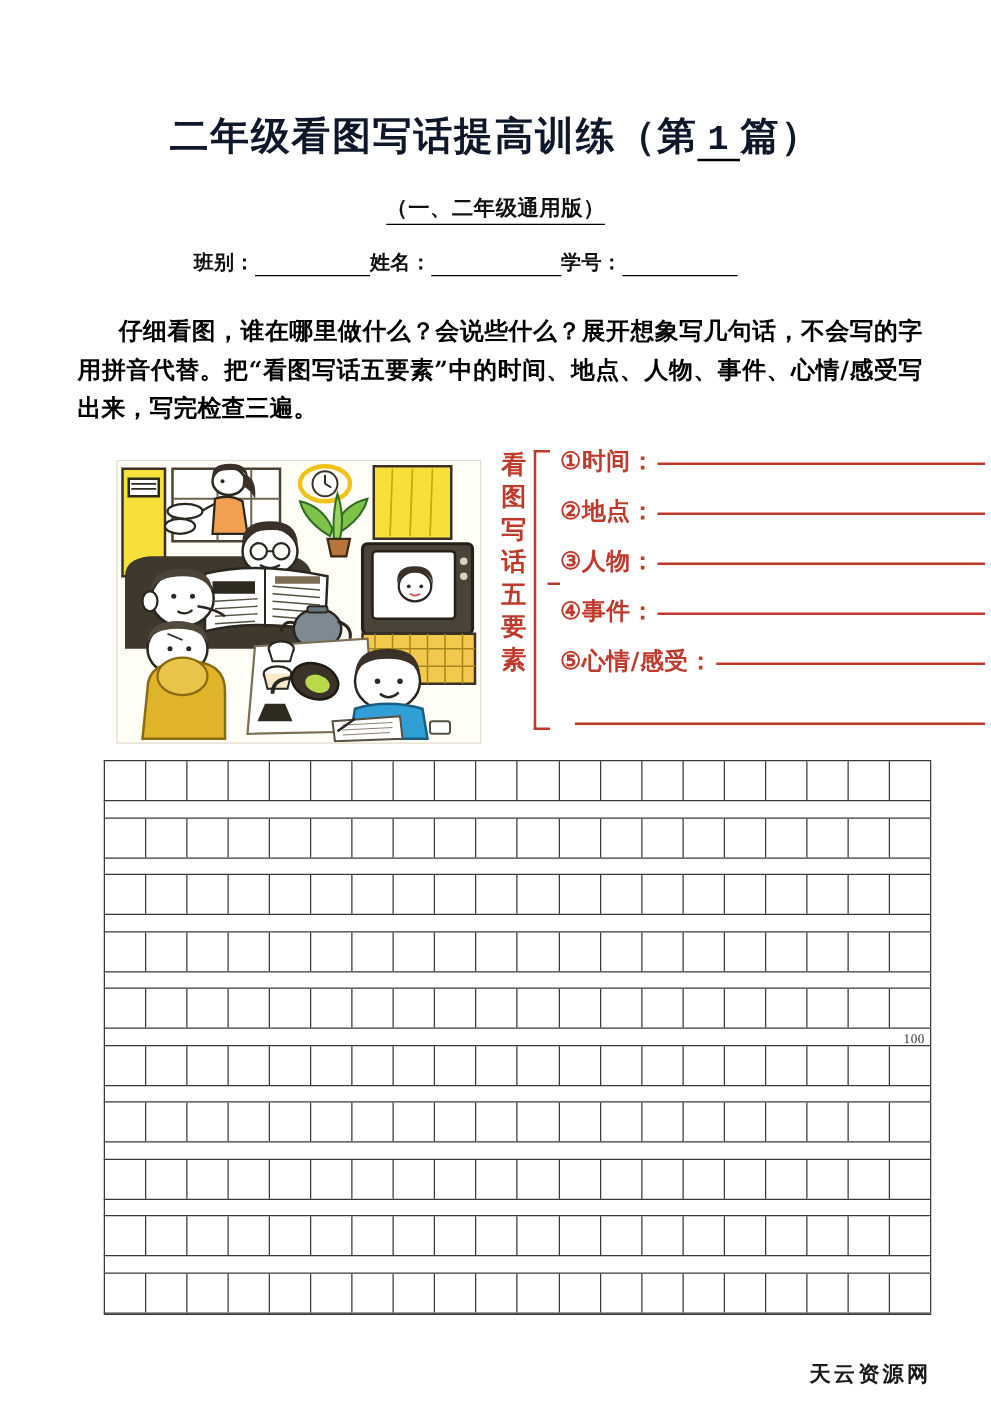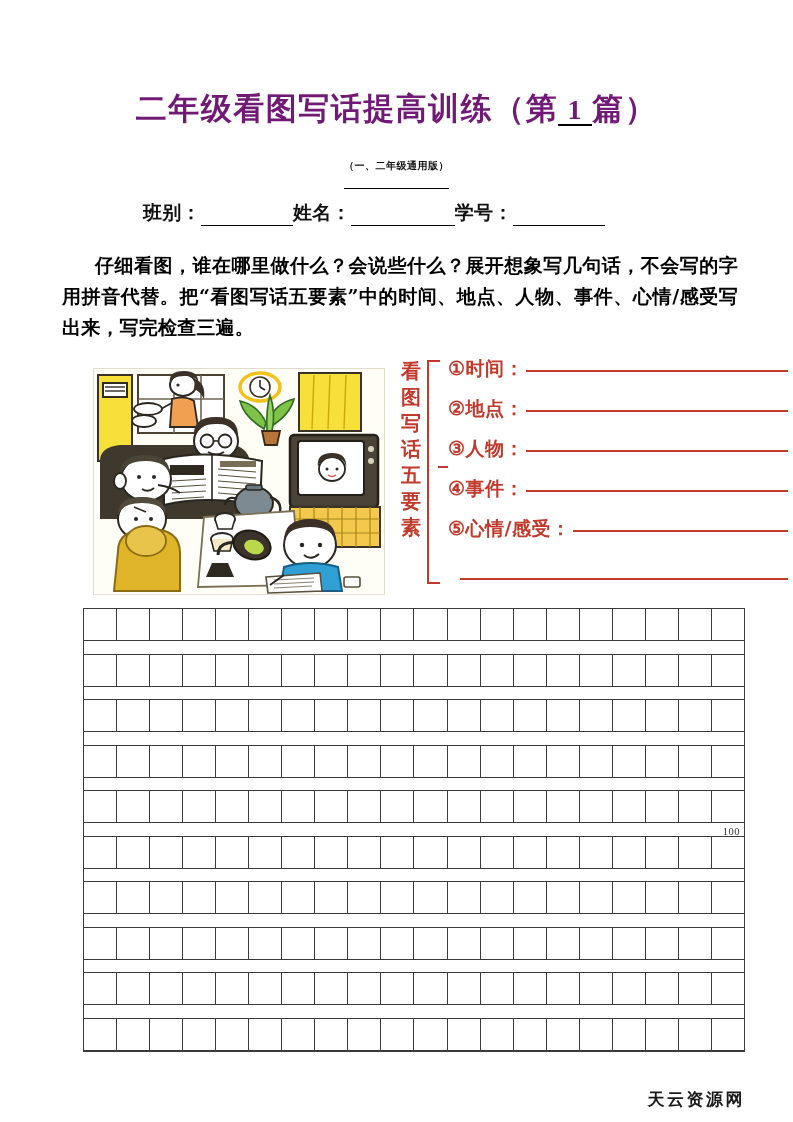--- a/index.html
+++ b/index.html
@@ -18,26 +18,26 @@
 
   
   .title-wrap {
     position: absolute;
     top: 88px;
     left: 0;
     width: 793px;
     text-align: center;
   }
   .main-title {
-    font-family: Liberation Serif, serif;
+    font-family: Liberation Mono, monospace;
     font-size: 31px;
     font-weight: bold;
     letter-spacing: 1.5px;
     white-space: nowrap;
-    color: #701a75;
+    color: #0f172a;
   }
   .title-blank {
     display: inline-block;
     min-width: 34px;
     border-bottom: 2px solid #000;
     text-align: center;
     font-size: 28px;
     font-weight: bold;
     line-height: 1.05;
   }
@@ -45,35 +45,35 @@
   .subtitle-wrap {
     position: absolute;
     top: 155px;
     left: 0;
     width: 793px;
     text-align: center;
   }
   .subtitle {
     display: inline-block;
     font-family: "DejaVu Serif", "Liberation Serif", serif;
-    font-size: 10px;
+    font-size: 17px;
     font-weight: bold;
     border-bottom: 1.6px solid #000;
-    padding-bottom: 15px;
+    padding-bottom: 1px;
     letter-spacing: 0.5px;
   }
 
   
   .info-line {
     position: absolute;
     top: 200px;
-    left: 143px;
+    left: 155px;
     width: 560px;
     font-family: "DejaVu Serif", "Liberation Serif", serif;
-    font-size: 19px;
+    font-size: 16px;
     font-weight: bold;
     white-space: nowrap;
     letter-spacing: 0.3px;
   }
   .info-field { display: inline-block; }
   .blank {
     display: inline-block;
     border-bottom: 1.5px solid #000;
     vertical-align: bottom;
     height: 15px;

